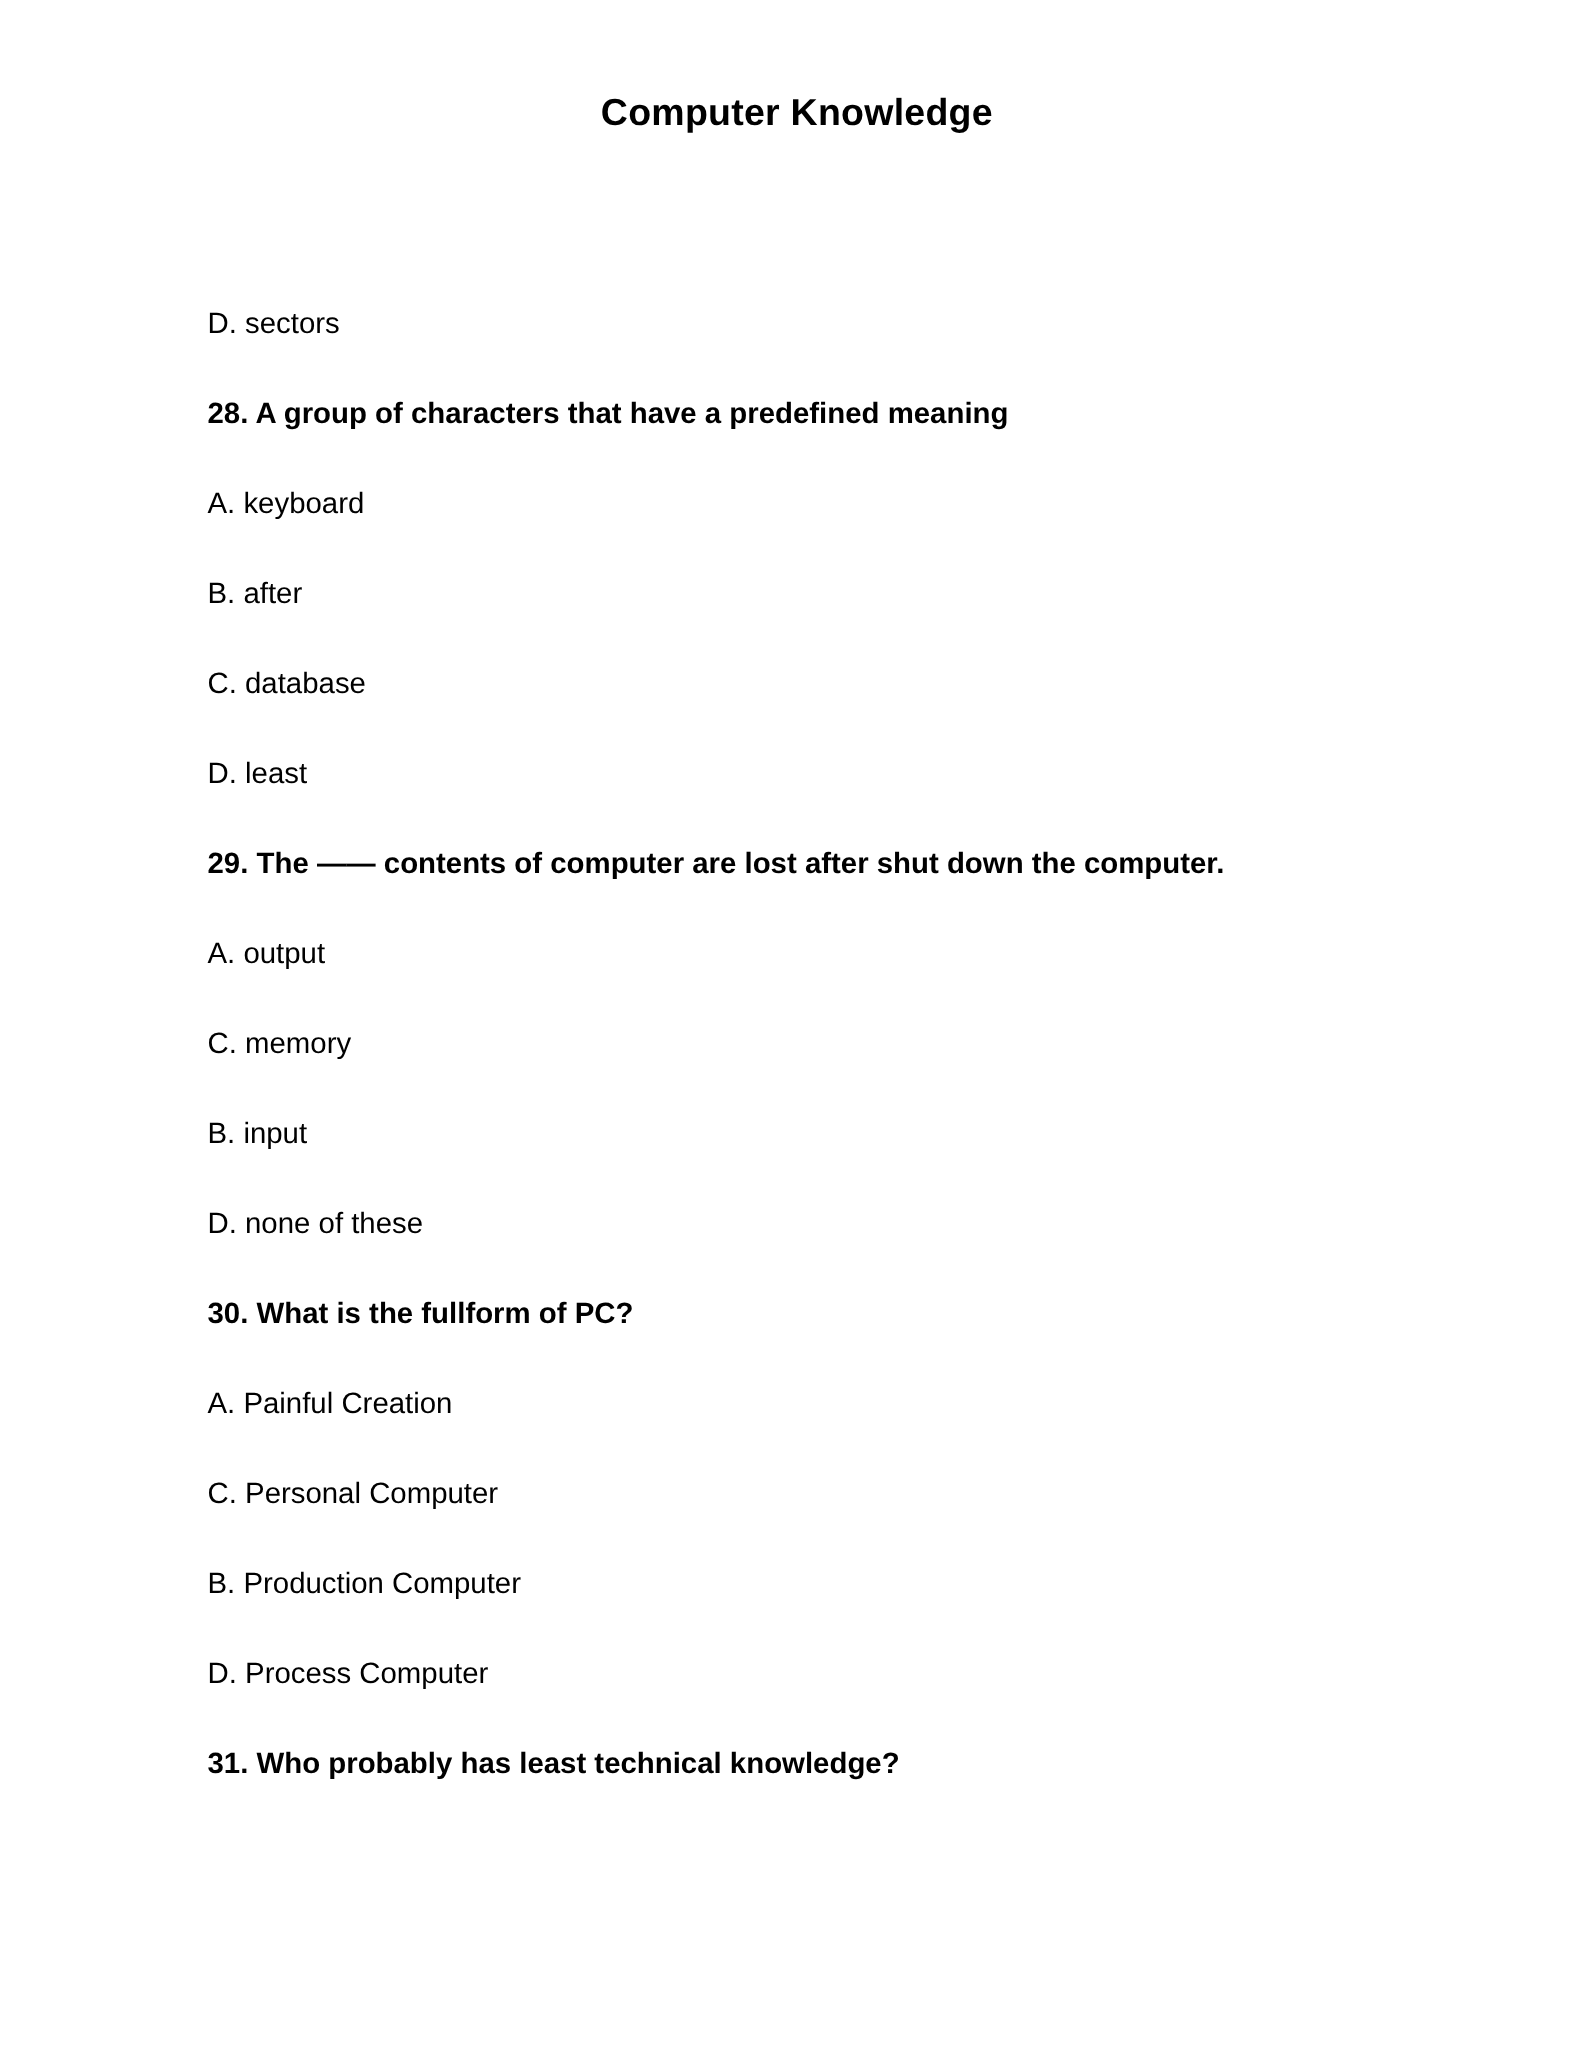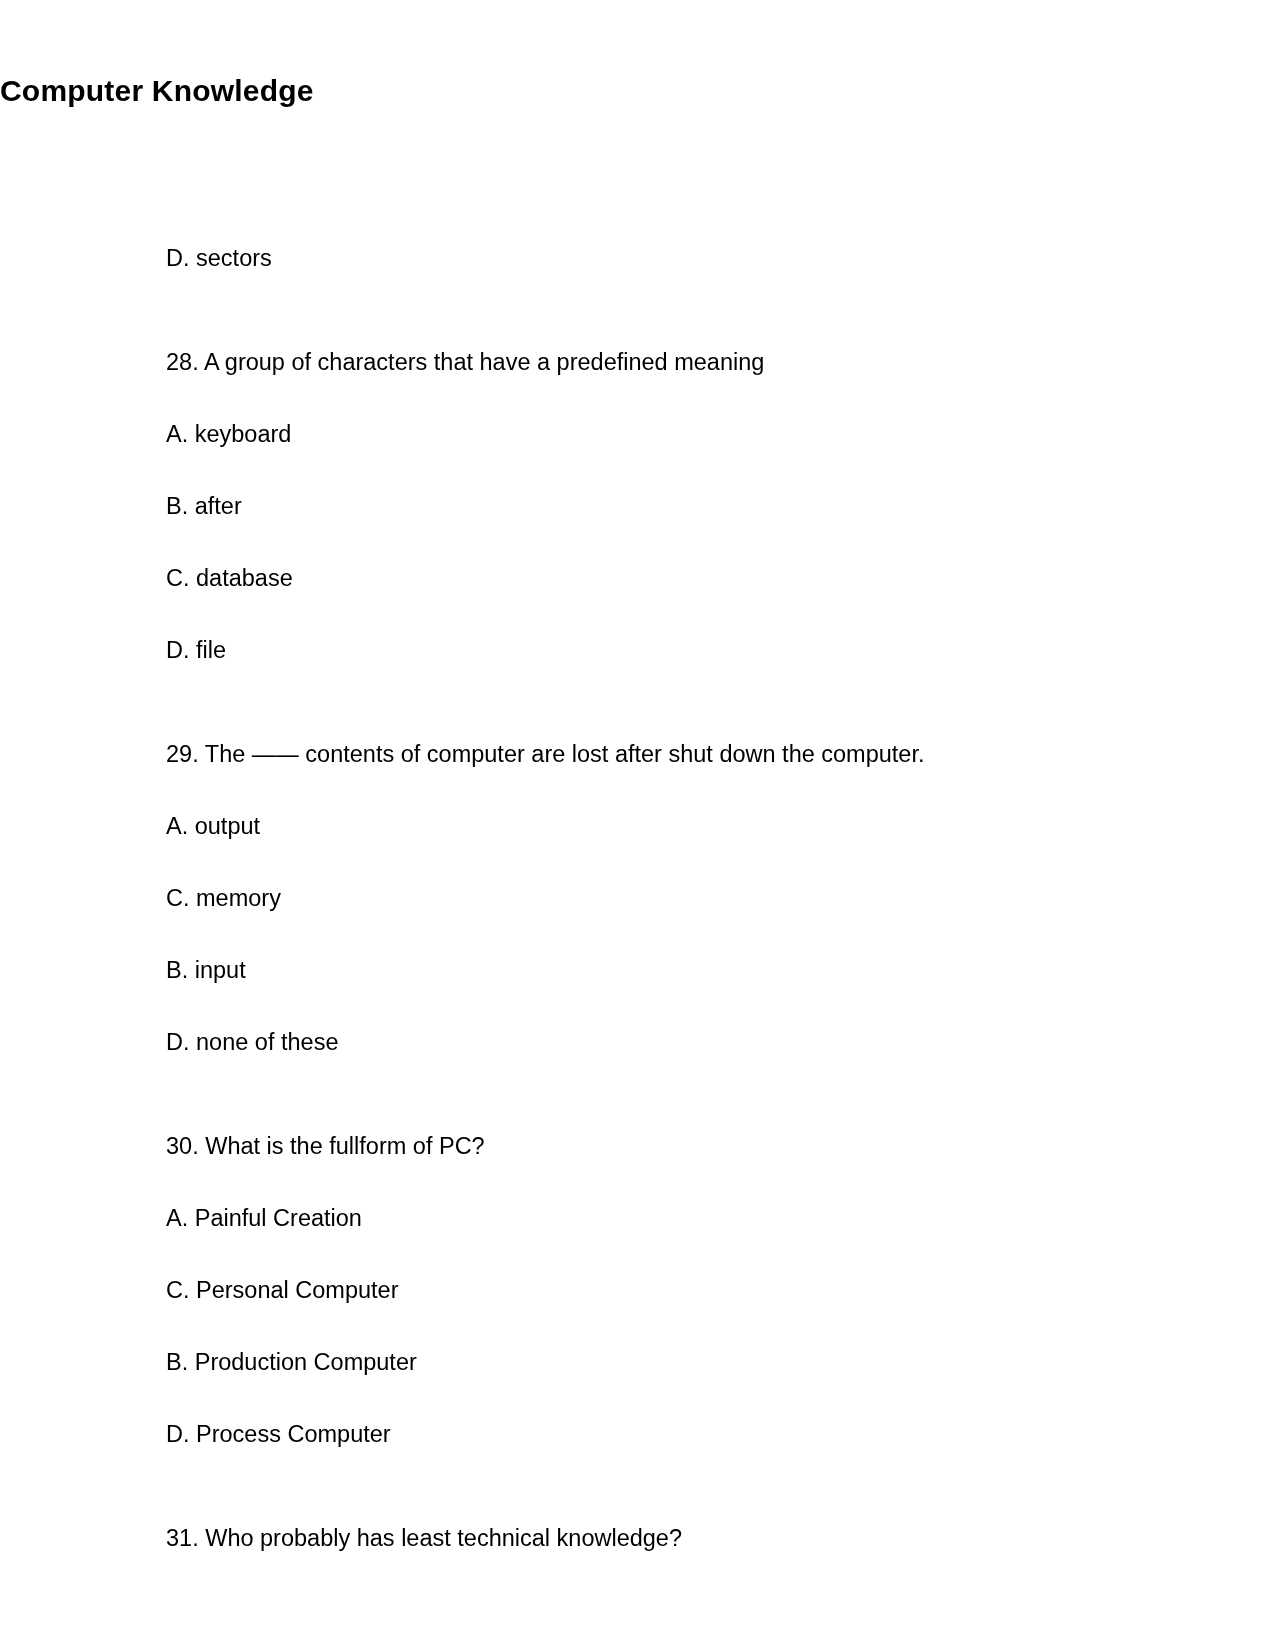--- a/index.html
+++ b/index.html
@@ -1,35 +1,35 @@
 <!DOCTYPE html>
 <html><head>
 <meta charset="utf-8">
 <style>
   html, body { margin: 0; padding: 0; background: #ffffff; }
   body { width: 1275px; height: 1651px; position: relative; overflow: hidden;
          font-family: "Liberation Sans", sans-serif; color: #000; }
-  .title { position: absolute; left: 0; width: 1275px; top: 74px; text-align: left;
+  .title { position: absolute; left: 0; width: 1275px; top: 74px; text-align: center;
            font-size: 30px; font-weight: bold; letter-spacing: 0.2px; }
   .content { position: absolute; left: 166px; top: 244px; }
   .line { height: 72px; font-size: 23.5px; line-height: 28px; white-space: nowrap; }
-  .q { font-weight: normal; margin-top: 32px; }
+  .q { font-weight: bold; }
 </style>
 </head>
 <body>
 
 <div class="title">Computer Knowledge</div>
 
 <div class="content">
   <div class="line">D. sectors</div>
   <div class="line q">28. A group of characters that have a predefined meaning</div>
   <div class="line">A. keyboard</div>
   <div class="line">B. after</div>
   <div class="line">C. database</div>
-  <div class="line">D. file</div>
+  <div class="line">D. least</div>
   <div class="line q">29. The —— contents of computer are lost after shut down the computer.</div>
   <div class="line">A. output</div>
   <div class="line">C. memory</div>
   <div class="line">B. input</div>
   <div class="line">D. none of these</div>
   <div class="line q">30. What is the fullform of PC?</div>
   <div class="line">A. Painful Creation</div>
   <div class="line">C. Personal Computer</div>
   <div class="line">B. Production Computer</div>
   <div class="line">D. Process Computer</div>

